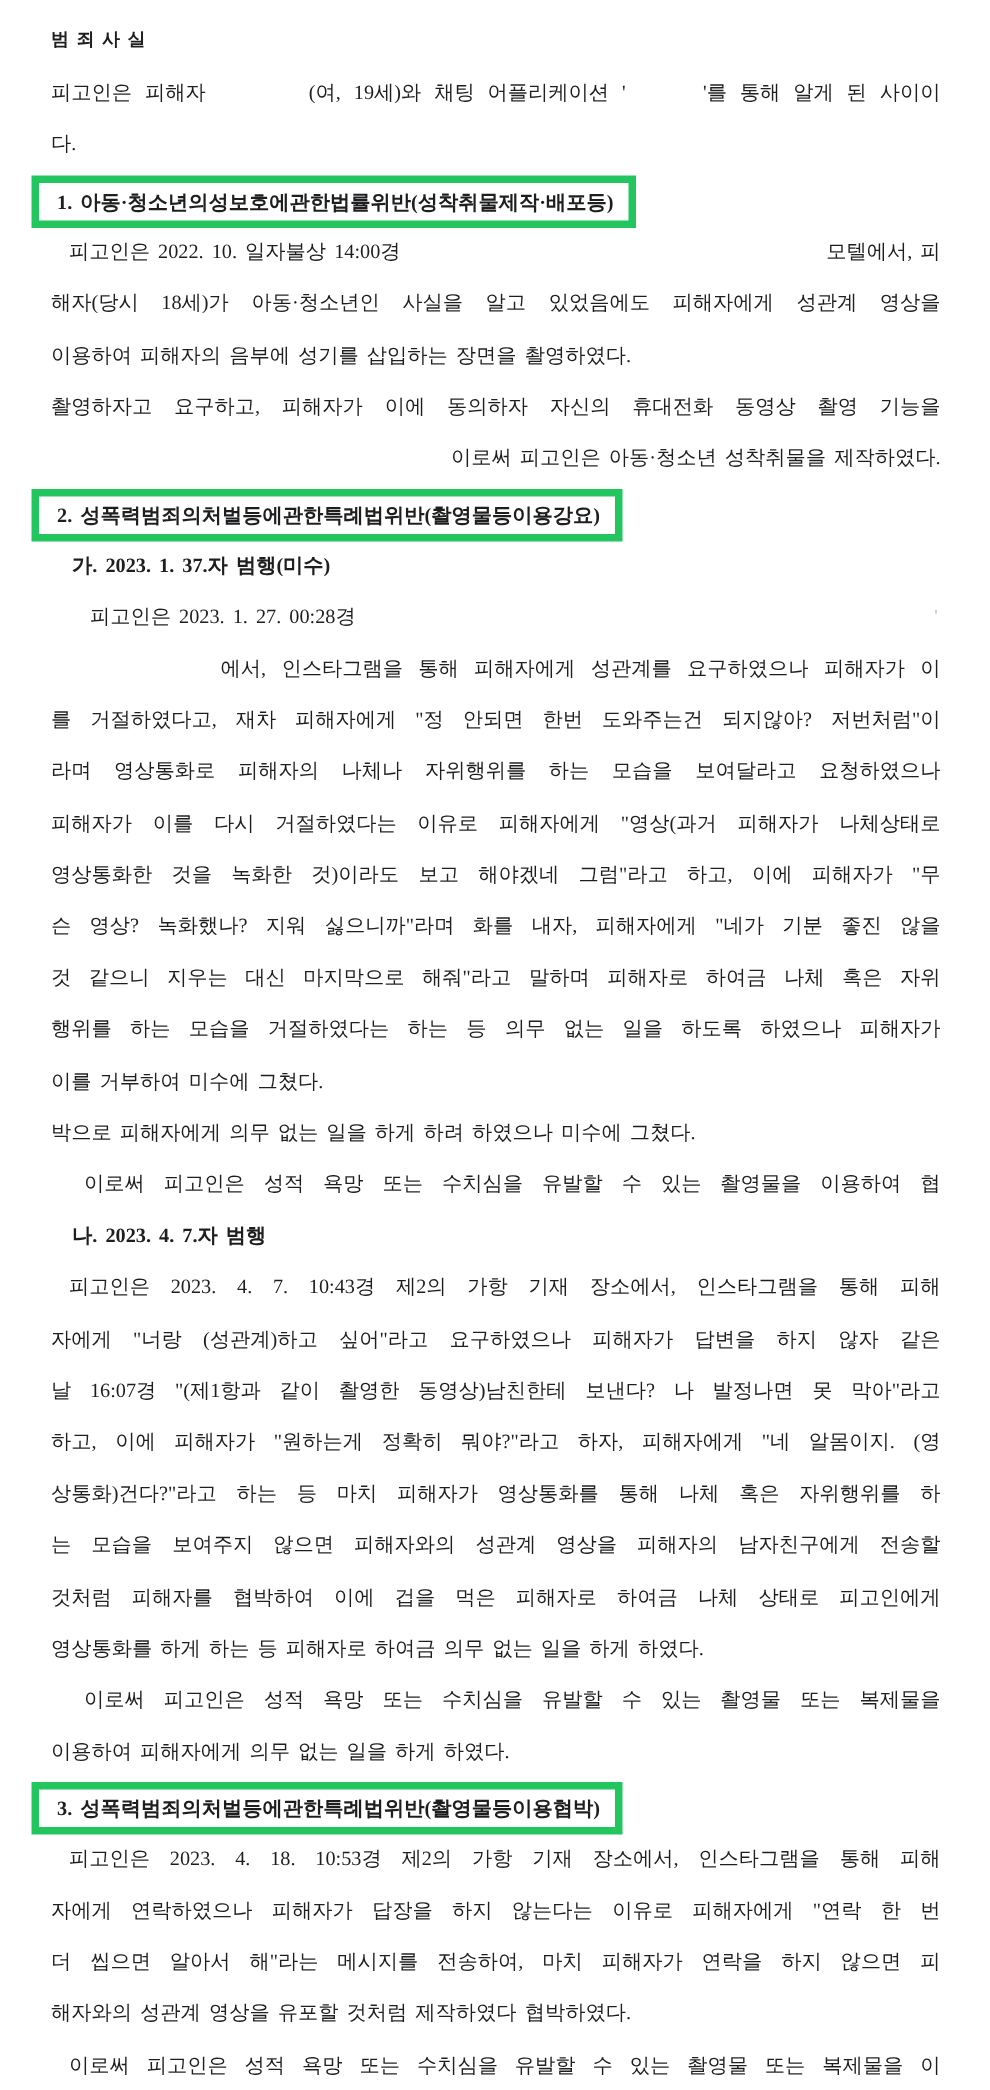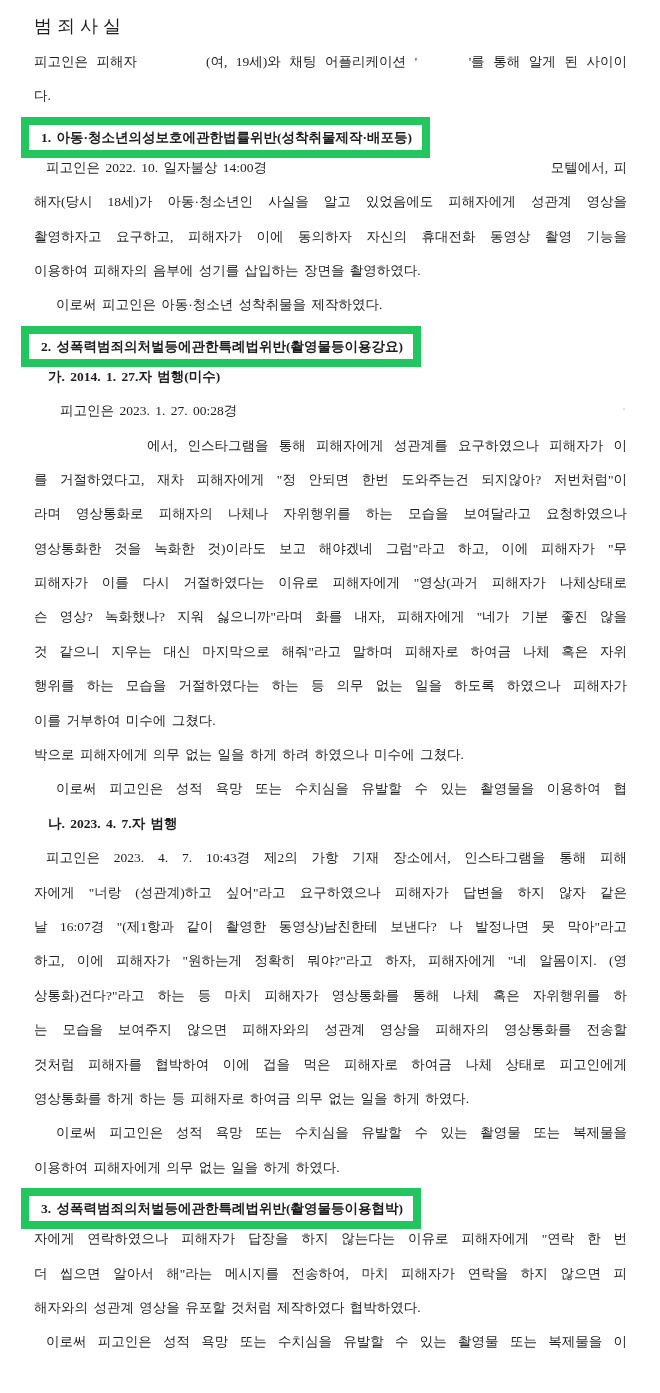--- a/index.html
+++ b/index.html
@@ -6,30 +6,30 @@
   body{
     width:660px;height:1393px;
     font-family:"Liberation Serif","DejaVu Serif",serif;
     color:#1e1e20;font-size:13.5px;word-spacing:2px;
     overflow:hidden;
   }
   .page{padding:7px 33px 0 34px;}
   .line{height:34.4px;line-height:34.4px;white-space:pre;overflow:hidden;}
   .j{text-align:justify;text-align-last:justify;white-space:pre-wrap;}
   .flexline{display:flex;justify-content:space-between;align-items:center;}
-  .doc-title{font-weight:normal;letter-spacing:5px;height:38px;line-height:38px;font-size:18px;}
+  .doc-title{font-weight:bold;letter-spacing:5px;height:38px;line-height:38px;font-size:12px;}
   .ind-p{padding-left:12px;}       
   .ind-p2{padding-left:26px;text-align:right;}      
-  .ind-c{padding-left:22px;}       
+  .ind-c{padding-left:22px;text-align:right;}       
   .ind-sub{padding-left:14px;font-weight:bold;} 
   .ind-redact{padding-left:113px;} 
   .lawbox{
     display:inline-block;
     margin:3px 0 3px -13px;
-    border:8px solid #22c55e;
+    border:5px solid #22c55e;
     padding:2px 10px 2px 12px;
     font-weight:bold;
     line-height:21px;
     background:#ffffff;
   }
   .lawbox-row{height:37px;overflow:visible;}
   .faint-mark{color:#9a9a9a;font-size:11px;opacity:.8;padding-right:2px;}
 </style>
 </head>
 <body>
@@ -45,62 +45,63 @@
 
   <div>
     <div class="lawbox-row">
       <span class="lawbox">1. 아동·청소년의성보호에관한법률위반(성착취물제작·배포등)</span>
     </div>
     <div class="line flexline ind-p">
       <span>피고인은 2022. 10. 일자불상 14:00경</span>
       <span>모텔에서, 피</span>
     </div>
     <div class="line j">해자(당시 18세)가 아동·청소년인 사실을 알고 있었음에도 피해자에게 성관계 영상을</div>
+    <div class="line">이용하여 피해자의 음부에 성기를 삽입하는 장면을 촬영하였다.</div>
     <div class="line j">촬영하자고 요구하고, 피해자가 이에 동의하자 자신의 휴대전화 동영상 촬영 기능을</div>
-    <div class="line">이용하여 피해자의 음부에 성기를 삽입하는 장면을 촬영하였다.</div>
     <div class="line ind-c">이로써 피고인은 아동·청소년 성착취물을 제작하였다.</div>
   </div>
 
   <div>
     <div class="lawbox-row">
       <span class="lawbox">2. 성폭력범죄의처벌등에관한특례법위반(촬영물등이용강요)</span>
     </div>
-    <div class="line ind-sub">가. 2014. 1. 27.자 범행(미수)</div>
+    <div class="line ind-sub">가. 2023. 1. 37.자 범행(미수)</div>
     <div class="line flexline ind-p2">
       <span>피고인은 2023. 1. 27. 00:28경</span>
       <span class="faint-mark">'</span>
     </div>
     <div class="line j ind-redact">에서, 인스타그램을 통해 피해자에게 성관계를 요구하였으나 피해자가 이</div>
     <div class="line j">를 거절하였다고, 재차 피해자에게 "정 안되면 한번 도와주는건 되지않아? 저번처럼"이</div>
     <div class="line j">라며 영상통화로 피해자의 나체나 자위행위를 하는 모습을 보여달라고 요청하였으나</div>
+    <div class="line j">피해자가 이를 다시 거절하였다는 이유로 피해자에게 "영상(과거 피해자가 나체상태로</div>
     <div class="line j">영상통화한 것을 녹화한 것)이라도 보고 해야겠네 그럼"라고 하고, 이에 피해자가 "무</div>
-    <div class="line j">피해자가 이를 다시 거절하였다는 이유로 피해자에게 "영상(과거 피해자가 나체상태로</div>
     <div class="line j">슨 영상? 녹화했나? 지워 싫으니까"라며 화를 내자, 피해자에게 "네가 기분 좋진 않을</div>
     <div class="line j">것 같으니 지우는 대신 마지막으로 해줘"라고 말하며 피해자로 하여금 나체 혹은 자위</div>
     <div class="line j">행위를 하는 모습을 거절하였다는 하는 등 의무 없는 일을 하도록 하였으나 피해자가</div>
     <div class="line">이를 거부하여 미수에 그쳤다.</div>
     <div class="line">박으로 피해자에게 의무 없는 일을 하게 하려 하였으나 미수에 그쳤다.</div>
     <div class="line j ind-c">이로써 피고인은 성적 욕망 또는 수치심을 유발할 수 있는 촬영물을 이용하여 협</div>
     <div class="line ind-sub">나. 2023. 4. 7.자 범행</div>
     <div class="line j ind-p">피고인은 2023. 4. 7. 10:43경 제2의 가항 기재 장소에서, 인스타그램을 통해 피해</div>
     <div class="line j">자에게 "너랑 (성관계)하고 싶어"라고 요구하였으나 피해자가 답변을 하지 않자 같은</div>
     <div class="line j">날 16:07경 "(제1항과 같이 촬영한 동영상)남친한테 보낸다? 나 발정나면 못 막아"라고</div>
     <div class="line j">하고, 이에 피해자가 "원하는게 정확히 뭐야?"라고 하자, 피해자에게 "네 알몸이지. (영</div>
     <div class="line j">상통화)건다?"라고 하는 등 마치 피해자가 영상통화를 통해 나체 혹은 자위행위를 하</div>
-    <div class="line j">는 모습을 보여주지 않으면 피해자와의 성관계 영상을 피해자의 영상통화를 전송할</div>
+    <div class="line j">는 모습을 보여주지 않으면 피해자와의 성관계 영상을 피해자의 남자친구에게 전송할</div>
     <div class="line j">것처럼 피해자를 협박하여 이에 겁을 먹은 피해자로 하여금 나체 상태로 피고인에게</div>
     <div class="line">영상통화를 하게 하는 등 피해자로 하여금 의무 없는 일을 하게 하였다.</div>
     <div class="line j ind-c">이로써 피고인은 성적 욕망 또는 수치심을 유발할 수 있는 촬영물 또는 복제물을</div>
     <div class="line">이용하여 피해자에게 의무 없는 일을 하게 하였다.</div>
   </div>
 
   <div>
     <div class="lawbox-row">
       <span class="lawbox">3. 성폭력범죄의처벌등에관한특례법위반(촬영물등이용협박)</span>
     </div>
+    <div class="line j ind-p">피고인은 2023. 4. 18. 10:53경 제2의 가항 기재 장소에서, 인스타그램을 통해 피해</div>
     <div class="line j">자에게 연락하였으나 피해자가 답장을 하지 않는다는 이유로 피해자에게 "연락 한 번</div>
     <div class="line j">더 씹으면 알아서 해"라는 메시지를 전송하여, 마치 피해자가 연락을 하지 않으면 피</div>
     <div class="line">해자와의 성관계 영상을 유포할 것처럼 제작하였다 협박하였다.</div>
     <div class="line j ind-p">이로써 피고인은 성적 욕망 또는 수치심을 유발할 수 있는 촬영물 또는 복제물을 이</div>
 
   </div>
 
 </div>
 
 </body></html>

